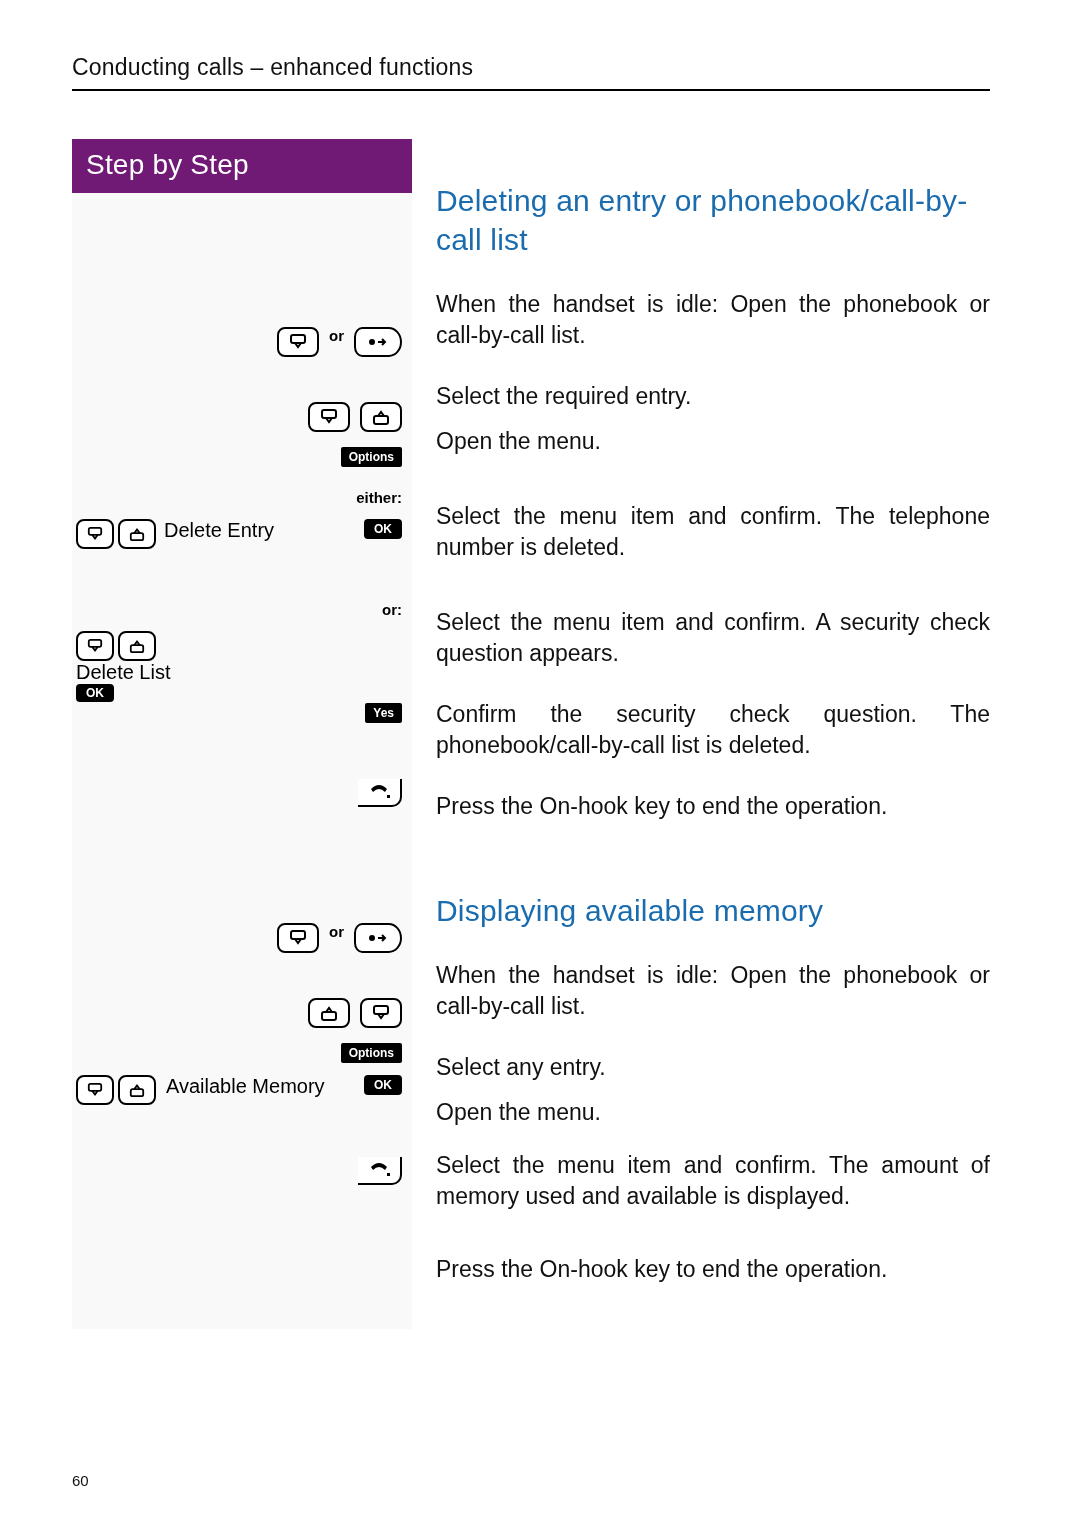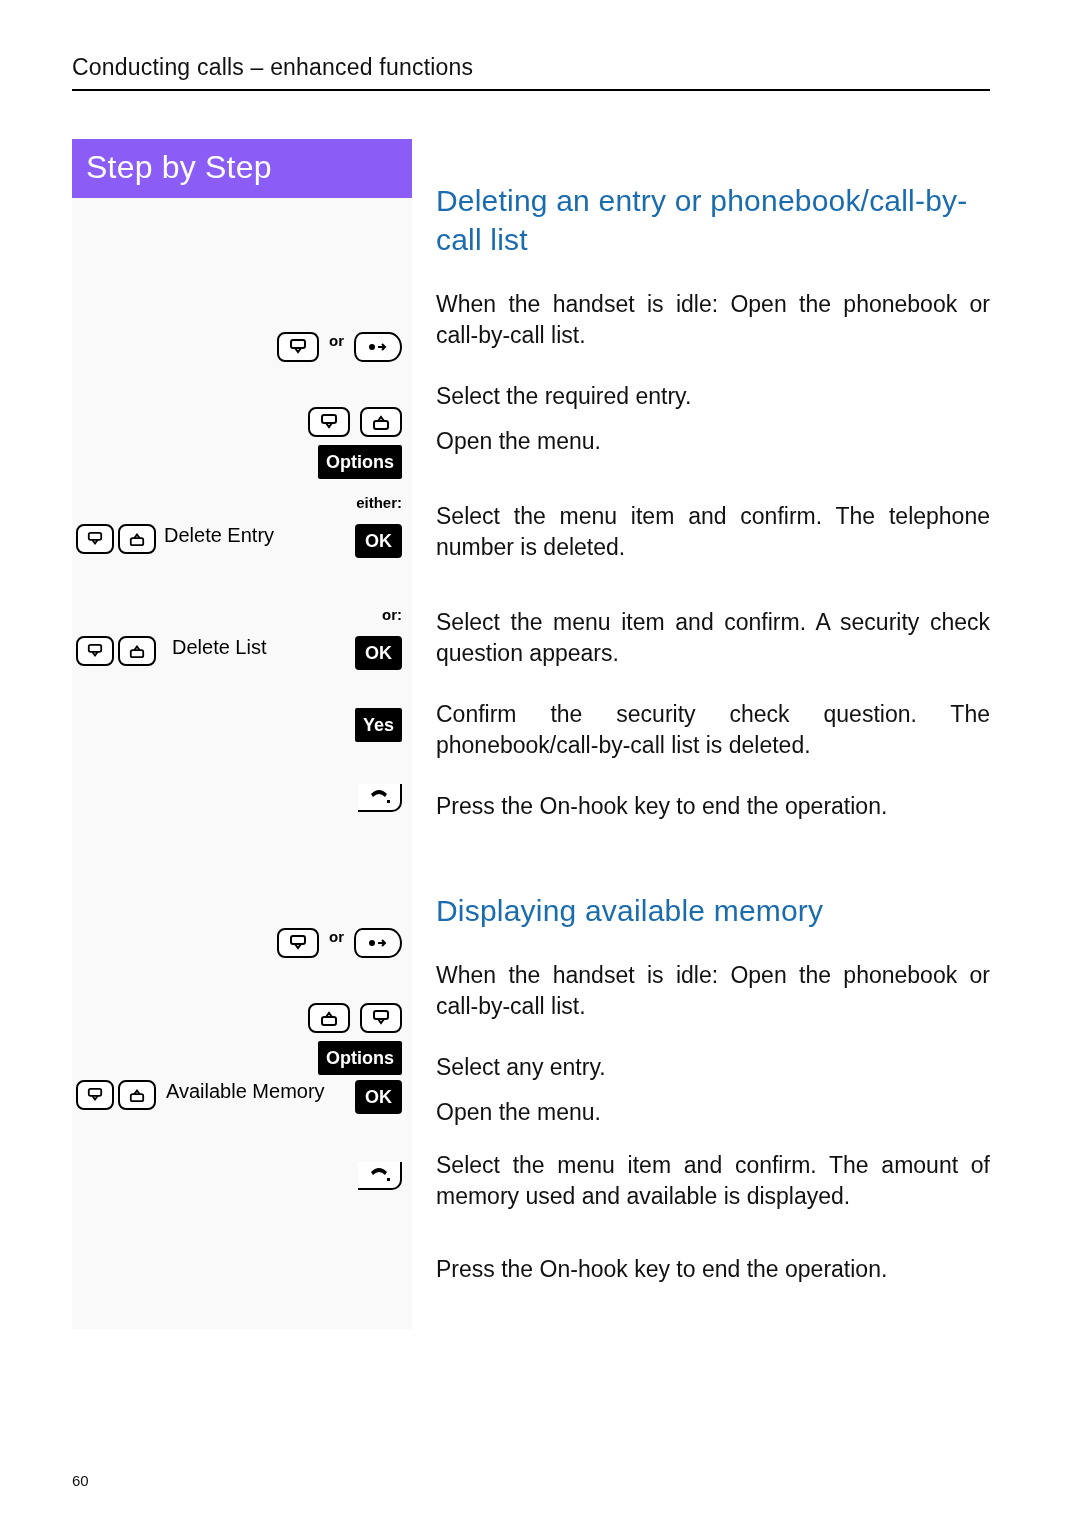--- a/index.html
+++ b/index.html
@@ -2,32 +2,32 @@
 <html><head>
 <meta charset="utf-8">
 <style>
   * { box-sizing: border-box; margin: 0; padding: 0; }
   html, body { width: 1080px; height: 1529px; background: #fff; font-family: Arial, Helvetica, sans-serif; color: #000; }
   .page { width: 1080px; height: 1529px; padding: 54px 90px 0 72px; position: relative; }
   .running-head { font-size: 23px; font-weight: 400; color: #111; letter-spacing: 0.2px; padding-bottom: 8px; border-bottom: 2px solid #000; margin-bottom: 48px; }
   .columns { display: flex; }
   .left-col { width: 340px; flex: 0 0 340px; display: flex; flex-direction: column; }
   .right-col { flex: 1; padding-left: 24px; display: flex; flex-direction: column; }
-  .step-header { background: #8b5cf6; color: #fff; font-size: 32px; font-weight: 400; padding: 10px 14px 12px; letter-spacing: 0.2px; }
+  .step-header { background: #701a75; color: #fff; font-size: 28px; font-weight: 400; padding: 10px 14px 12px; letter-spacing: 0.2px; }
   .left-body { background: #f9f9f9; flex: 1; padding-top: 8px; }
   .heading-main { color: #1a6caf; font-size: 30px; font-weight: 400; line-height: 1.3; margin: 42px 0 30px; letter-spacing: 0.2px; }
   .heading-main.second { margin-top: 54px; }
   .row-right { font-size: 23px; line-height: 1.35; margin-bottom: 30px; color: #111; text-align: justify; }
   .row-right.tight { margin-bottom: 14px; }
   .left-row { display: flex; align-items: center; justify-content: flex-end; padding-right: 10px; height: 40px; gap: 10px; }
   .left-row.tall { height: 72px; align-items: flex-start; padding-top: 2px; }
   .left-row.label-only { justify-content: flex-end; }
   .bold-label { font-size: 15px; font-weight: 700; color: #000; }
   .menu-text { font-size: 20px; font-weight: 400; color: #000; }
-  .badge { display: inline-flex; align-items: center; justify-content: center; background: #000; color: #fff; font-size: 18px; font-weight: 700; padding: 2px 8px; border-radius: 2px; height: 34px; text-align: center; }
+  .badge { display: inline-flex; align-items: center; justify-content: center; background: #000; color: #fff; font-size: 12px; font-weight: 700; padding: 2px 8px; border-radius: 2px; height: 20px; text-align: center; }
   .badge.ok { border-radius: 4px; padding: 2px 10px; }
   .key { display: inline-flex; align-items: center; justify-content: center; width: 42px; height: 30px; border: 2px solid #000; border-radius: 8px; background: #fff; position: relative; }
   .key.wide { width: 48px; border-radius: 10px 16px 16px 10px / 12px 18px 18px 12px; }
   .key-pair { display: inline-flex; gap: 4px; }
   .page-num { position: absolute; left: 72px; bottom: 40px; font-size: 15px; color: #111; }
   
   .left-spacer { height: 0; }
   svg { display: block; }
 </style>
 </head>
@@ -100,21 +100,21 @@
             </span>
           </span>
           <span class="menu-text" style="flex:1">Delete Entry</span>
           <span class="badge ok">OK</span>
         </div>
 
         <div class="left-row label-only">
           <span class="bold-label">or:</span>
         </div>
 
-        <div class="left-row tall" style="justify-content:flex-start; padding-left:4px; gap:16px;">
+        <div class="left-row tall" style="justify-content:flex-start; padding-left:4px; gap:0;flex-direction:column;">
           <span class="key-pair">
             <span class="key" style="width:38px">
               <svg width="24" height="16" viewBox="0 0 26 18">
                   <rect x="6" y="2" width="14" height="8" rx="2" fill="none" stroke="#000" stroke-width="2"></rect>
                   <path d="M10 10 L13 14 L16 10" fill="none" stroke="#000" stroke-width="2"></path>
                 </svg>
             </span>
             <span class="key" style="width:38px">
               <svg width="24" height="16" viewBox="0 0 26 18">
                   <rect x="6" y="8" width="14" height="8" rx="2" fill="none" stroke="#000" stroke-width="2"></rect>

